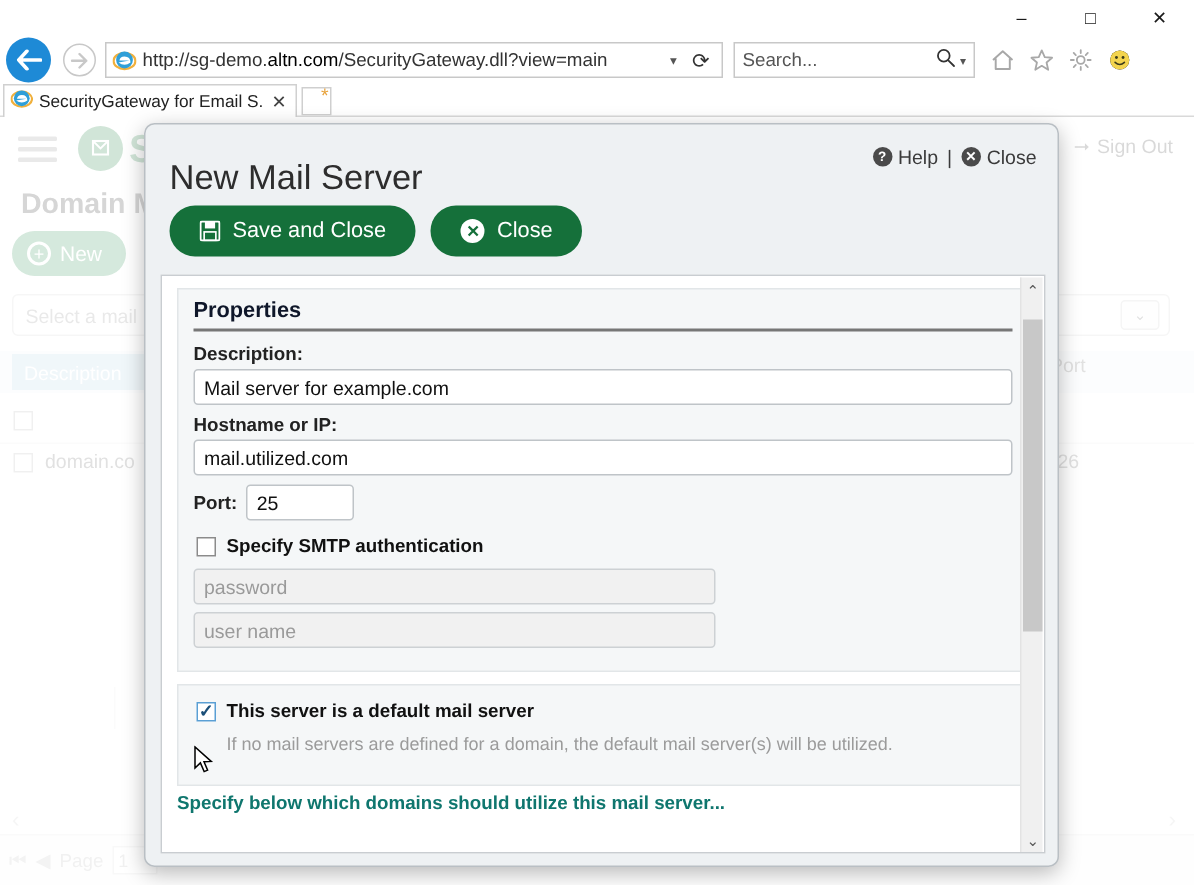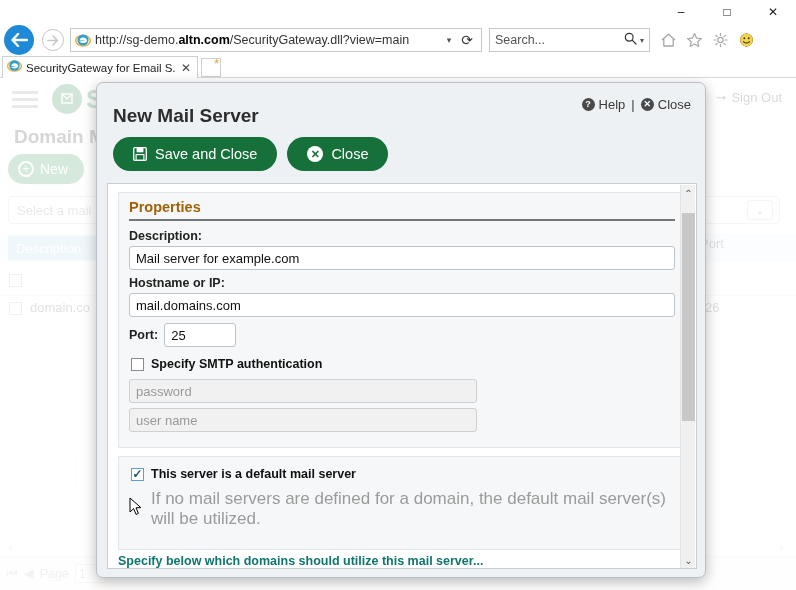--- a/index.html
+++ b/index.html
@@ -38,21 +38,21 @@
   .nav-fwd .circ {
     width:22px;height:22px;border-radius:50%;border:1.5px solid #c8c8c8;
     display:flex;align-items:center;justify-content:center;color:#c8c8c8;font-size:12px;
   }
   .addr-box {
     flex:0 0 auto; width:412px; height:24px; border:1px solid #c8c8c8; background:#fff;
     display:flex; align-items:center; padding:0 4px; margin-left:2px;
   }
   .addr-ie-logo { width:16px;height:16px;margin-right:4px;flex:0 0 auto; }
   .addr-text { flex:1; font-size:12.5px; color:#333; white-space:nowrap; overflow:hidden; }
-  .addr-text b { color:#000; font-weight:bold; }
+  .addr-text b { color:#000; font-weight:normal; }
   .addr-drop { color:#555; font-size:9px; padding:0 6px; }
   .addr-refresh { color:#333; font-size:14px; padding:0 4px; }
   .search-box {
     width:161px;height:24px;border:1px solid #c8c8c8;background:#fff;margin-left:7px;
     display:flex;align-items:center;padding:0 5px;
   }
   .search-ph { flex:1;font-size:12.5px;color:#555; }
   .search-mag { font-size:12px;color:#333; }
   .search-caret { font-size:8px;color:#555;margin-left:3px; }
   .tool-icons { display:flex;align-items:center;margin-left:6px;gap:2px; }
@@ -162,41 +162,41 @@
     position:absolute; right:14px; top:14px; display:flex; align-items:center;
     font-size:13px; color:#3a3a3a; gap:6px;
   }
   .mini-ico {
     display:inline-flex;width:13px;height:13px;border-radius:50%;background:#4a4a4a;color:#fff;
     align-items:center;justify-content:center;font-size:9px;line-height:1;margin-right:4px;
     font-weight:bold;
   }
   .mlink { display:flex;align-items:center; }
   .modal-title {
-    position:absolute; left:16px; top:22px; font-size:19px; font-weight:bold; color:#2d2d2d;
+    position:absolute; left:16px; top:22px; font-size:23px; font-weight:normal; color:#2d2d2d;
   }
   .modal-actions { position:absolute; left:16px; top:54px; display:flex; gap:10px; }
   .btn-green {
     height:34px; border-radius:17px; background:#15703a; color:#fff;
     display:flex; align-items:center; gap:8px; padding:0 20px; font-size:14.5px;
   }
   .btn-green .ico { font-size:14px; display:flex;align-items:center; }
   .btn-x-circ {
     width:16px;height:16px;border-radius:50%;background:#fff;color:#15703a;
     display:flex;align-items:center;justify-content:center;font-size:11px;font-weight:bold;
   }
   .modal-body {
     position:absolute; left:10px; top:100px; width:590px; height:386px;
     background:#fff; border:1px solid #c9cdd1; overflow:hidden;
   }
   .sect {
     margin:8px 10px 0 10px; background:#f5f7f8; border:1px solid #e2e6e8; padding:6px 10px 10px 10px;
   }
   .sect-title {
-    font-size:14.5px; font-weight:bold; color:#a16207; padding-bottom:4px;
+    font-size:14.5px; font-weight:bold; color:#0f172a; padding-bottom:4px;
     border-bottom:2px solid #777; margin-bottom:8px;
   }
   .fld-label { font-size:12.5px; font-weight:bold; color:#222; margin-bottom:3px; }
   .txtin {
     width:100%; height:24px; border:1px solid #bfc4c8; background:#fff; border-radius:3px;
     font-size:13px; color:#111; display:flex; align-items:center; padding:0 6px; margin-bottom:6px;
   }
   .portrow { display:flex; align-items:center; gap:6px; margin-bottom:10px; }
   .portrow .fld-label { margin-bottom:0; }
   .txtin.port { width:72px; margin-bottom:0; }
@@ -206,21 +206,21 @@
     display:flex;align-items:center;justify-content:center;
   }
   .cbox.checked { border-color:#5a9fd4; }
   .cbox.checked:after {
     content:"\2713"; color:#1b4f79; font-size:12px; line-height:1; font-weight:bold;
   }
   .chk-label { font-size:12.5px; font-weight:bold; color:#111; }
   .txtin.disabled {
     width:348px; background:#f1f1f1; border-color:#cdd1d4; color:#9a9a9a; margin-bottom:5px;
   }
-  .hint { font-size:17px; color:#9b9b9b; margin:0 0 10px 22px; }
+  .hint { font-size:12px; color:#9b9b9b; margin:0 0 10px 22px; }
   .specify { font-size:12.5px; font-weight:bold; color:#0f766e; margin:4px 0 6px 10px; }
 
   .mscroll {
     position:absolute; right:1px; top:1px; width:15px; height:384px; background:#f0f0f0;
     border-left:1px solid #e3e3e3;
   }
   .mscroll .arr {
     width:15px;height:17px;display:flex;align-items:center;justify-content:center;
     font-size:10px;color:#555;
   }
@@ -426,21 +426,21 @@
 
     <div class="modal-body">
 
       <div class="sect">
         <div class="sect-title">Properties</div>
 
         <div class="fld-label">Description:</div>
         <div class="txtin">Mail server for example.com</div>
 
         <div class="fld-label">Hostname or IP:</div>
-        <div class="txtin">mail.domains.com</div>
+        <div class="txtin">mail.utilized.com</div>
 
         <div class="portrow">
           <span class="fld-label">Port:</span>
           <span class="txtin port">25</span>
         </div>
 
         <div class="chkrow">
           <span class="cbox"></span>
           <span class="chk-label">Specify SMTP authentication</span>
         </div>

